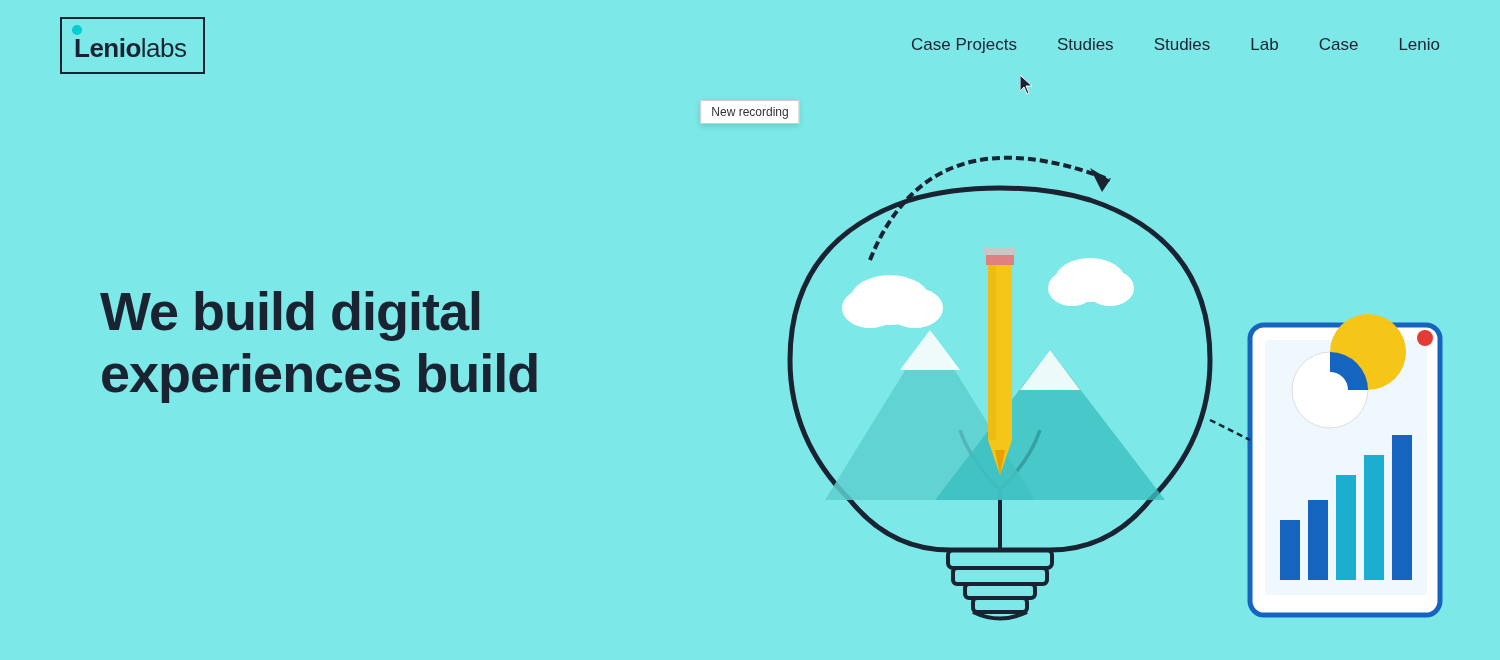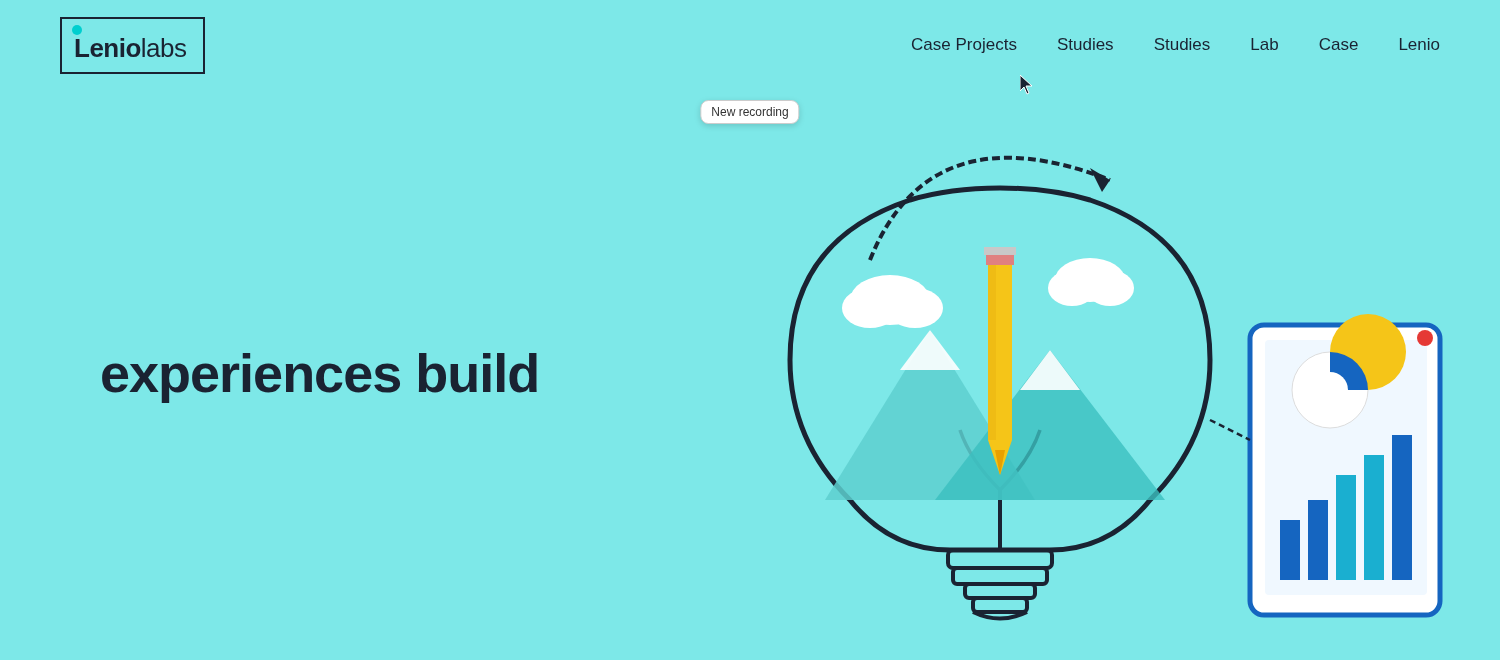--- a/index.html
+++ b/index.html
@@ -74,21 +74,21 @@
     }
 
     
     .tooltip {
       position: absolute;
       top: 100px;
       left: 50%;
       transform: translateX(-50%);
       background: white;
       border: 1px solid #ccc;
-      border-radius: 8px;
+      border-radius: 0;
       padding: 4px 10px;
       font-size: 12px;
       color: #333;
       white-space: nowrap;
       box-shadow: 0 2px 6px rgba(0,0,0,0.15);
       z-index: 100;
     }
 
     
     .cursor {
@@ -157,21 +157,21 @@
 <div class="tooltip">New recording</div>
 
 <div class="cursor">
   <svg viewBox="0 0 14 20" fill="none" xmlns="http://www.w3.org/2000/svg">
     <path d="M0 0 L0 16 L4 12 L7 19 L9 18 L6 11 L12 11 Z" fill="#1a2332" stroke="white" stroke-width="1"></path>
   </svg>
 </div>
 
 <div class="hero-text">
   <h1>
-    <br>
+    <span>We build digital</span><br>
     <span>experiences build</span><br>
   </h1>
 </div>
 
 <div class="illustration">
   <svg viewBox="0 0 780 600" xmlns="http://www.w3.org/2000/svg">
 
     <path d="M280 490 Q220 490 180 440 Q120 380 120 300 Q120 180 240 140 Q280 128 330 128 Q380 128 420 140 Q540 180 540 300 Q540 380 480 440 Q440 490 380 490 Z" fill="none" stroke="#1a2332" stroke-width="5"></path>
 
     <rect x="278" y="490" width="104" height="18" rx="5" fill="none" stroke="#1a2332" stroke-width="4"></rect>

